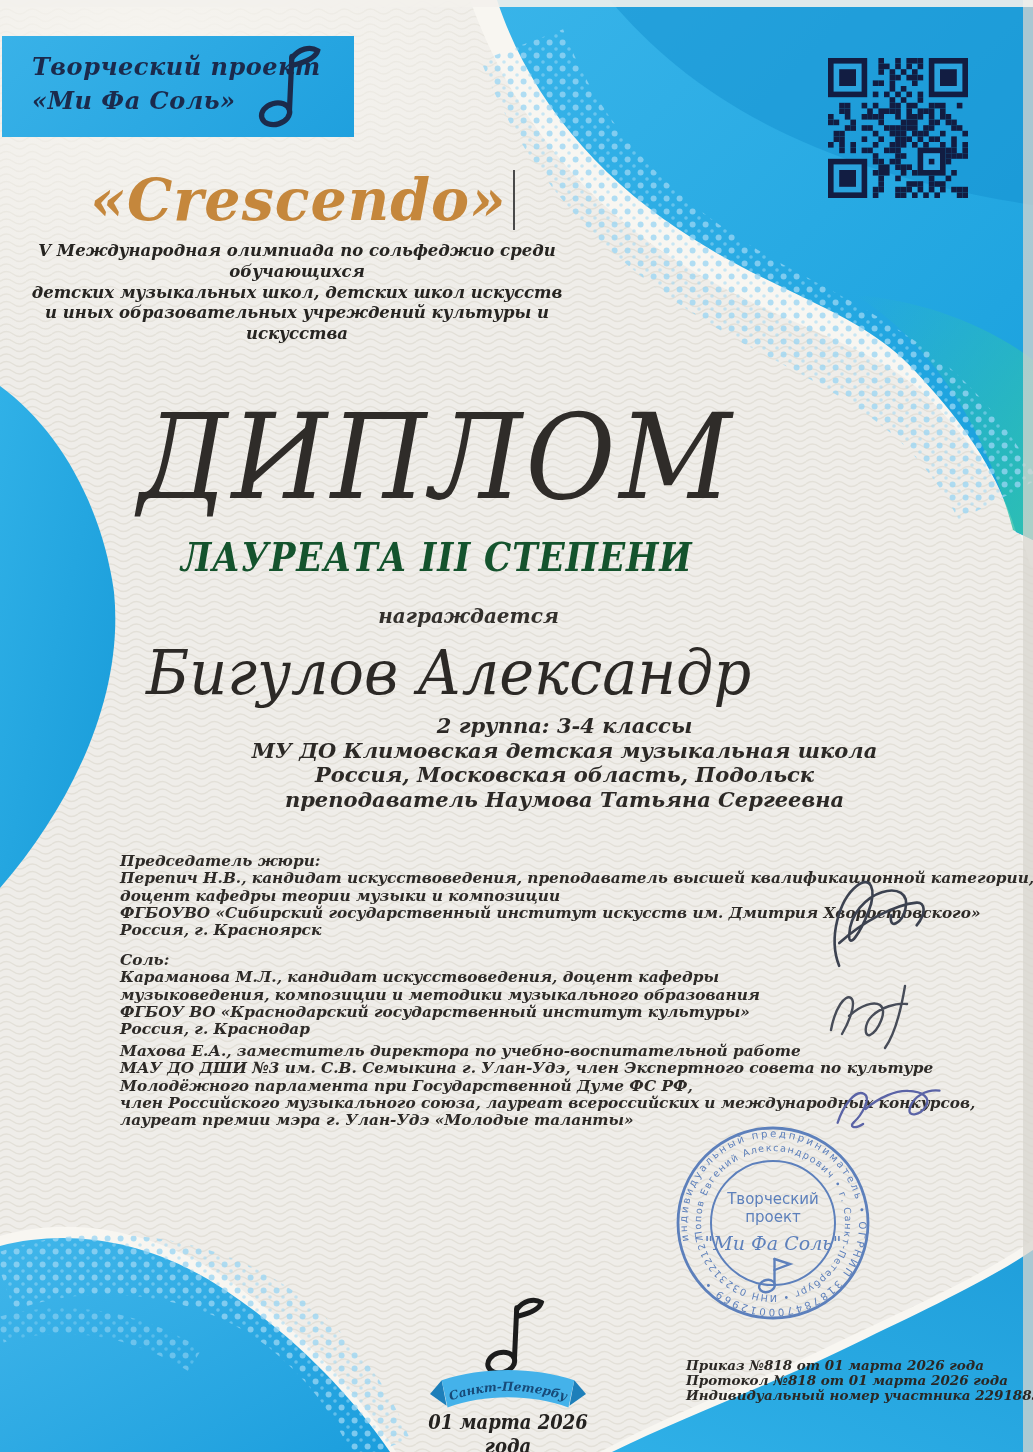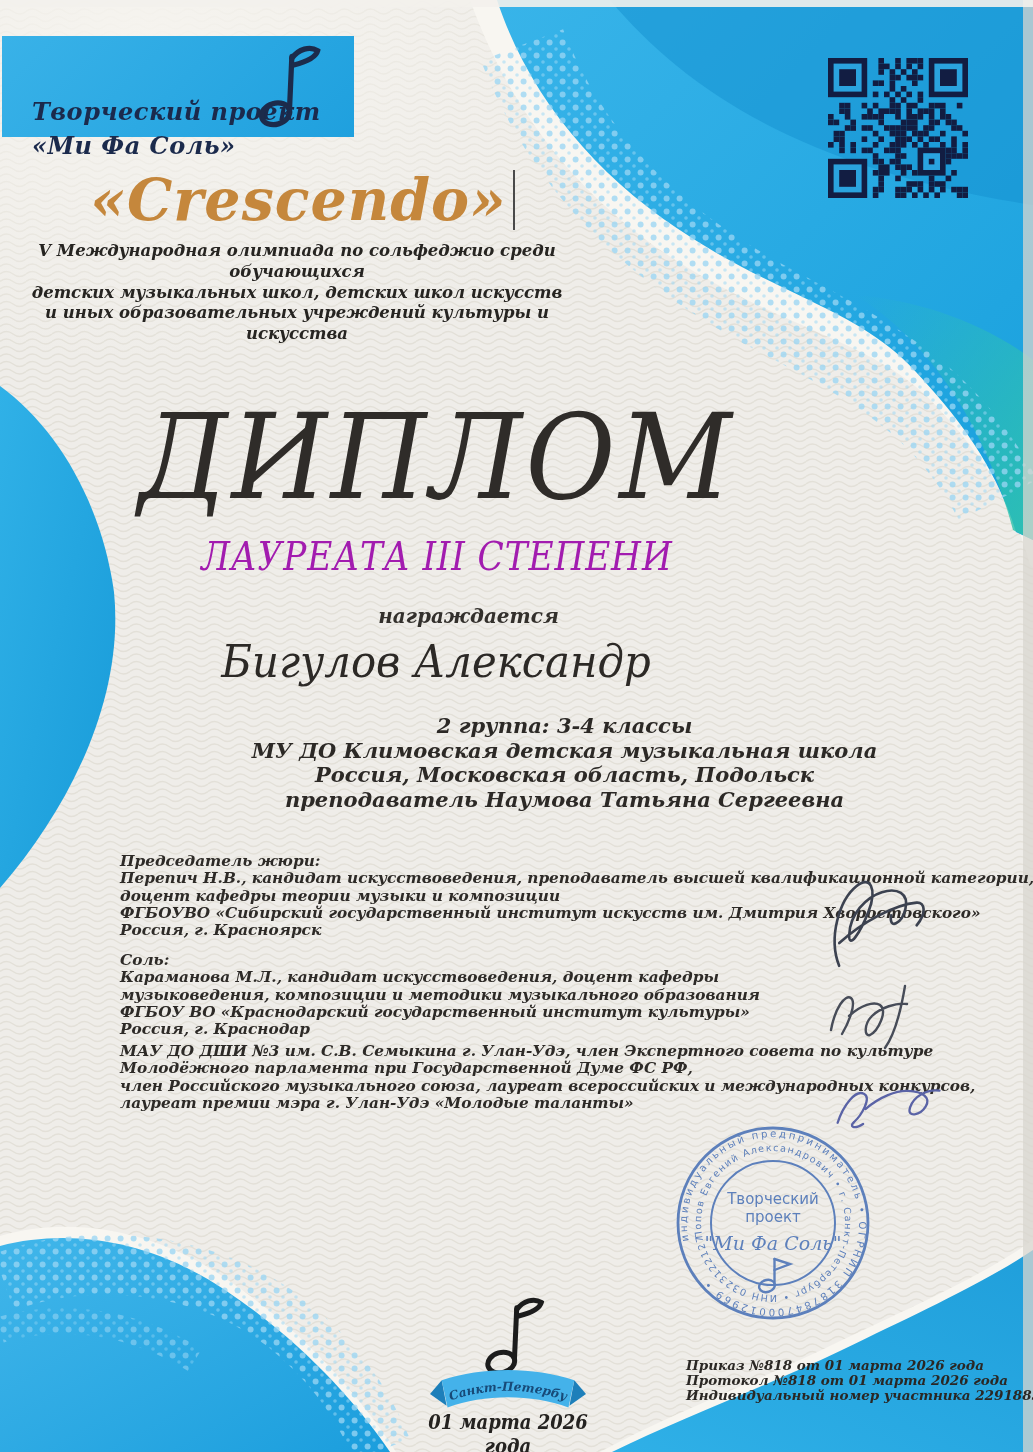--- a/index.html
+++ b/index.html
@@ -4,39 +4,39 @@
 <style>
   html,body{margin:0;padding:0;background:#c9c7c2;}
   .page{position:relative;width:1033px;height:1452px;margin:0 auto;overflow:hidden;
         background:#efede9;font-family:"DejaVu Serif",serif;color:#2e2b28;}
   .abs{position:absolute;}
   .bg-svg{left:0;top:0;width:1033px;height:1452px;}
   
   .logo-banner{left:2px;top:36px;width:352px;height:101px;
        background:linear-gradient(135deg,#39b2e8,#1fa0de);padding:14px 0 0 30px;box-sizing:border-box;}
   .logo-text{font-style:italic;font-weight:bold;font-size:24px;line-height:1.4;
-       color:#1b2a4c;letter-spacing:.5px;margin-top:45px;}
+       color:#1b2a4c;letter-spacing:.5px;}
   .logo-note{left:248px;top:8px;width:78px;height:86px;}
   
   .crescendo{left:30px;top:166px;width:545px;text-align:center;
        font-style:italic;font-weight:600;font-size:57px;color:#c5873c;letter-spacing:1px;}
   .caret{display:inline-block;width:2px;height:60px;background:#4a4a4a;margin-left:6px;vertical-align:-10px;}
   .subtitle{left:8px;top:241px;width:578px;text-align:center;font-style:italic;font-weight:700;
        font-size:16.5px;line-height:1.26;color:#262421;}
   
   .qr{left:828px;top:58px;width:140px;height:140px;}
   
   .center-line{left:0;top:0;width:873px;text-align:center;white-space:nowrap;}
   .cond{display:inline-block;transform-origin:50% 50%;}
   .doc-title{top:398px;font-style:italic;font-size:118px;line-height:1;letter-spacing:4px;color:#2f2c29;}
   .doc-title .cond{transform:scaleX(.93);}
-  .degree{top:534px;font-style:italic;font-weight:400;font-size:39px;letter-spacing:1px;color:#a21caf;}
+  .degree{top:534px;font-style:italic;font-weight:700;font-size:39px;letter-spacing:1px;color:#14532d;}
   .degree .cond{transform:scaleX(.88);}
   .award-label{top:604px;font-style:italic;font-weight:600;font-size:20px;color:#33302c;margin-left:32px;}
-  .recipient{top:636px;font-style:italic;font-size:44px;color:#2c2926;}
+  .recipient{top:636px;font-style:italic;font-size:62px;color:#2c2926;padding-left:12px;}
   .recipient .cond{transform:scaleX(.95);}
   .details{left:0;top:714px;width:1033px;text-align:center;font-style:italic;font-weight:600;
        font-size:21px;line-height:24.5px;color:#2c2926;padding-left:48px;}
   
   .block{left:120px;width:740px;font-style:italic;font-size:15.3px;line-height:17.3px;
        color:#2d2a27;white-space:nowrap;font-weight:600;}
   .block .hd{font-weight:800;}
   .b1{top:853px;} .b2{top:952px;} .b3{top:1043px;}
   
   .sig{pointer-events:none;}
@@ -377,20 +377,21 @@
     <div>Россия, г. Красноярск</div>
   </div>
   <div class="abs block b2">
     <div class="hd">Соль:</div>
     <div>Караманова М.Л., кандидат искусствоведения, доцент кафедры</div>
     <div>музыковедения, композиции и методики музыкального образования</div>
     <div>ФГБОУ ВО «Краснодарский государственный институт культуры»</div>
     <div>Россия, г. Краснодар</div>
   </div>
   <div class="abs block b3">
+    <div>Махова Е.А., заместитель директора по учебно-воспитательной работе</div>
     <div>МАУ ДО ДШИ №3 им. С.В. Семыкина г. Улан-Удэ, член Экспертного совета по культуре</div>
     <div>Молодёжного парламента при Государственной Думе ФС РФ,</div>
     <div>член Российского музыкального союза, лауреат всероссийских и международных конкурсов,</div>
     <div>лауреат премии мэра г. Улан-Удэ «Молодые таланты»</div>
   </div>
 
   <svg class="abs sig sig1" viewBox="0 0 120 110">
     <path d="M16,90 C10,60 28,26 46,16 C62,7 66,22 54,42 C42,62 28,76 31,62 C35,42 54,28 70,26 C86,24 96,32 90,46 C84,60 70,64 75,50 M20,68 C45,52 80,40 102,42 C110,43 110,54 98,64" fill="none" stroke="#3c4250" stroke-width="2.6" stroke-linecap="round"></path>
   </svg>
   <svg class="abs sig sig2" viewBox="0 0 110 80">

